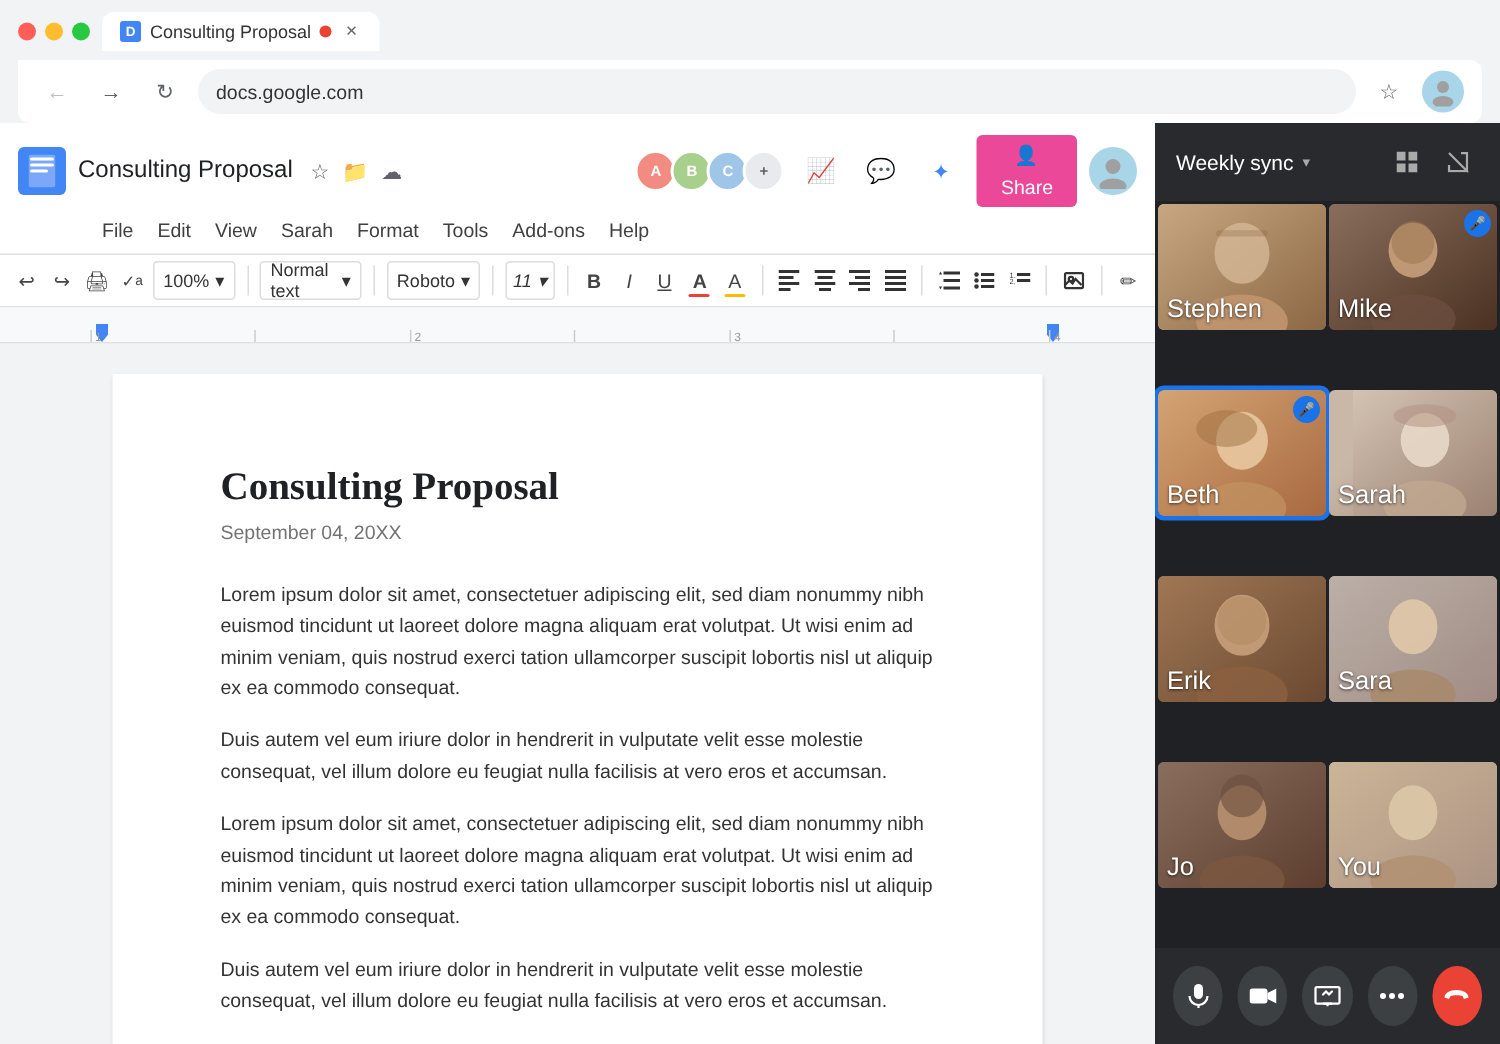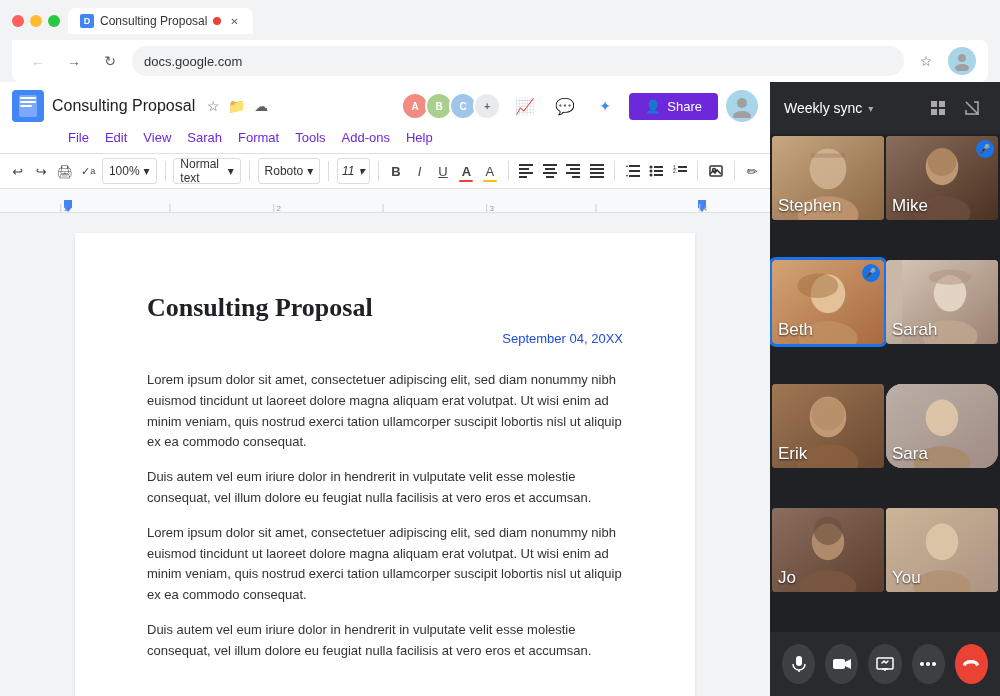--- a/index.html
+++ b/index.html
@@ -199,52 +199,53 @@
       width: 32px; height: 32px;
       border-radius: 50%;
       border: none;
       background: transparent;
       cursor: pointer;
       display: flex; align-items: center; justify-content: center;
       color: #5f6368;
       font-size: 16px;
     }
     .share-btn {
-      background: #6d28d9;
+      background: #ec4899;
       color: white;
       border: none;
       border-radius: 4px;
       padding: 6px 16px;
       font-size: 13px;
       cursor: pointer;
       display: flex;
       align-items: center;
       gap: 6px;
       font-weight: 500;
+      flex-direction: column;
     }
     .user-avatar-docs {
       width: 32px; height: 32px;
       border-radius: 50%;
       background: #a8d5e8;
       overflow: hidden;
       display: flex; align-items: center; justify-content: center;
     }
 
     
     .docs-menubar {
       display: flex;
       align-items: center;
       gap: 0;
       padding: 0 48px;
       font-size: 13px;
     }
     .menu-item {
       padding: 4px 8px;
       cursor: pointer;
-      color: #6d28d9;
+      color: #404040;
       border-radius: 4px;
     }
 
     
     .docs-toolbar {
       background: white;
       padding: 4px 8px;
       display: flex;
       align-items: center;
       gap: 4px;
@@ -355,23 +356,22 @@
     }
     .doc-title {
       font-size: 26px;
       font-weight: bold;
       color: #202124;
       margin-bottom: 8px;
       font-family: Georgia, serif;
     }
     .doc-date {
       font-size: 13px;
-      color: #1d4ed8;
+      color: #737373;
       margin-bottom: 24px;
-      text-align: right;
     }
     .doc-section-title {
       font-size: 16px;
       font-weight: bold;
       color: #202124;
       margin-bottom: 10px;
       margin-top: 20px;
     }
     .doc-paragraph {
       font-size: 13px;
@@ -487,21 +487,21 @@
       background: #ea4335;
       color: white;
     }
 
     
     .portrait-stephen { background: linear-gradient(135deg, #c8a882 30%, #a07855 100%); position: relative; }
     .portrait-mike { background: linear-gradient(135deg, #8b6f5e 30%, #5c3d2e 100%); position: relative; }
     .portrait-beth { background: linear-gradient(135deg, #d4a574 30%, #b8865a 100%); position: relative; }
     .portrait-sarah { background: linear-gradient(135deg, #c9b8a8 30%, #a08070 100%); position: relative; padding-left: 16px; }
     .portrait-erik { background: linear-gradient(135deg, #a07855 30%, #7a5c42 100%); position: relative; }
-    .portrait-sara { background: linear-gradient(135deg, #c8b090 30%, #a88c6a 100%); position: relative; border-radius: 16px; }
+    .portrait-sara { background: linear-gradient(135deg, #c8b090 30%, #a88c6a 100%); position: relative; }
     .portrait-jo { background: linear-gradient(135deg, #8b6f5e 30%, #6b4e3e 100%); position: relative; }
     .portrait-you { background: linear-gradient(135deg, #c8a882 30%, #a88c6a 100%); position: relative; }
 
     
     .docs-content::-webkit-scrollbar { width: 8px; }
     .docs-content::-webkit-scrollbar-track { background: #f1f3f4; }
     .docs-content::-webkit-scrollbar-thumb { background: #ccc; border-radius: 4px; }
 
     .collab-group {
       display: flex;

